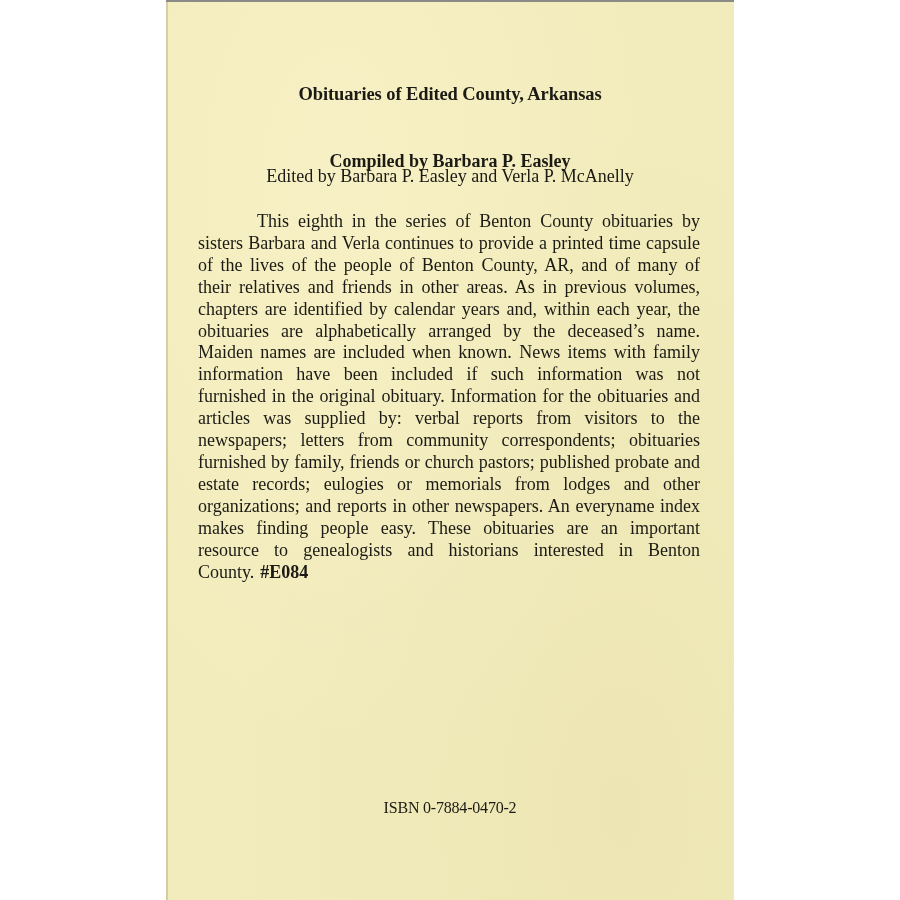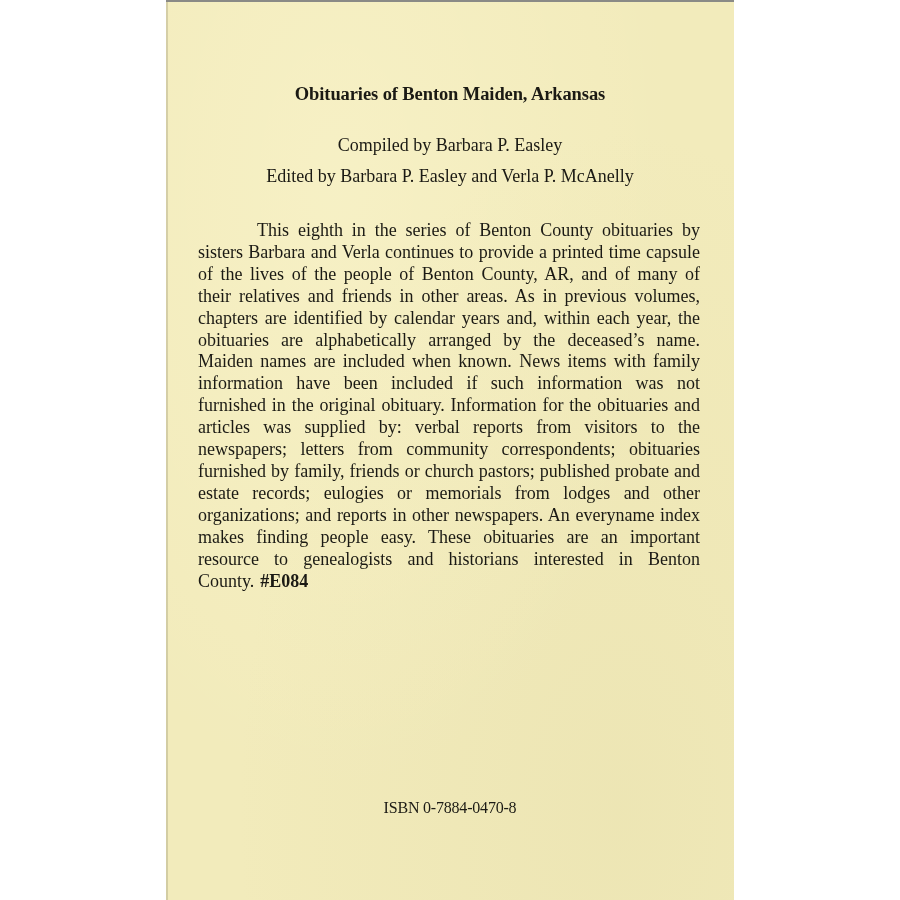--- a/index.html
+++ b/index.html
@@ -38,26 +38,26 @@
     .title-1 { top: 82px; }
     .title-2 { top: 102px; }
     .credit {
       position: absolute;
       left: 0;
       width: 100%;
       text-align: center;
       font-size: 18px;
       line-height: 20px;
     }
-    .credit-1 { top: 133px; }
+    .credit-1 { top: 149px; font-weight: bold; }
     .credit-2 { top: 164px; }
     .body-text {
       position: absolute;
       left: 32px;
-      top: 218px;
+      top: 209px;
       width: 502px;
       font-size: 18px;
       line-height: 21.9px;
       text-align: justify;
       text-indent: 59px;
       margin: 0;
       word-spacing: 0.5px;
     }
     .catalog {
       font-weight: bold;
@@ -71,21 +71,21 @@
       text-align: center;
       font-size: 16px;
       line-height: 18px;
       letter-spacing: -0.2px;
     }
   </style>
 </head>
 <body>
 
 <div class="cover">
-  <div class="title title-1">Obituaries of Benton Maiden, Arkansas</div>
+  <div class="title title-1">Obituaries of Edited County, Arkansas</div>
 
   <div class="credit credit-1">Compiled by Barbara P. Easley</div>
   <div class="credit credit-2">Edited by Barbara P. Easley and Verla P. McAnelly</div>
 
   <p class="body-text"><span>This eighth in the series of Benton County obituaries by sisters Barbara and Verla continues to provide a printed time capsule of the lives of the people of Benton County, AR, and of many of their relatives and friends in other areas. As in previous volumes, chapters are identified by calendar years and, within each year, the obituaries are alphabetically arranged by the deceased’s name. Maiden names are included when known. News items with family information have been included if such information was not furnished in the original obituary. Information for the obituaries and articles was supplied by: verbal reports from visitors to the newspapers; letters from community correspondents; obituaries furnished by family, friends or church pastors; published probate and estate records; eulogies or memorials from lodges and other organizations; and reports in other newspapers. An everyname index makes finding people easy. These obituaries are an important resource to genealogists and historians interested in Benton County.</span><span class="catalog">#E084</span></p>
 
-  <div class="isbn">ISBN 0-7884-0470-8</div>
+  <div class="isbn">ISBN 0-7884-0470-2</div>
 </div>
 
 </body></html>

